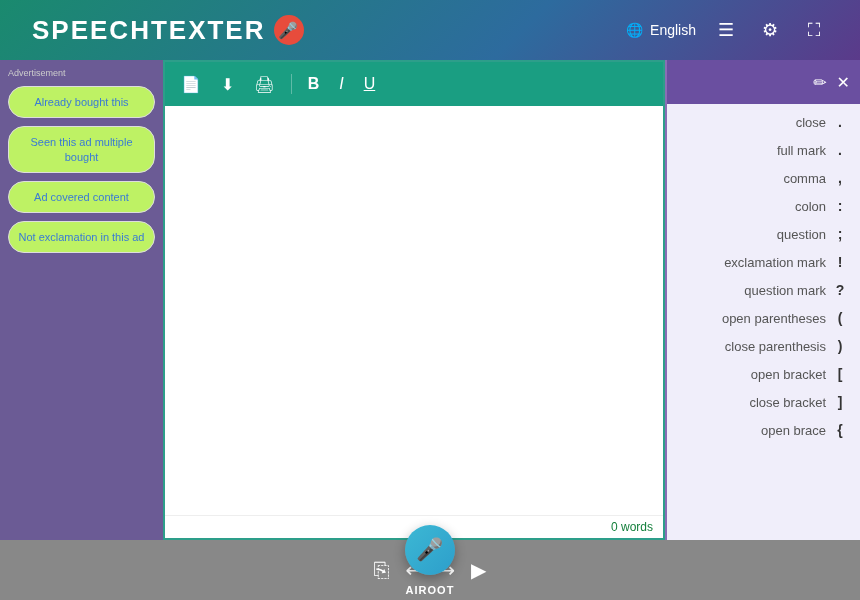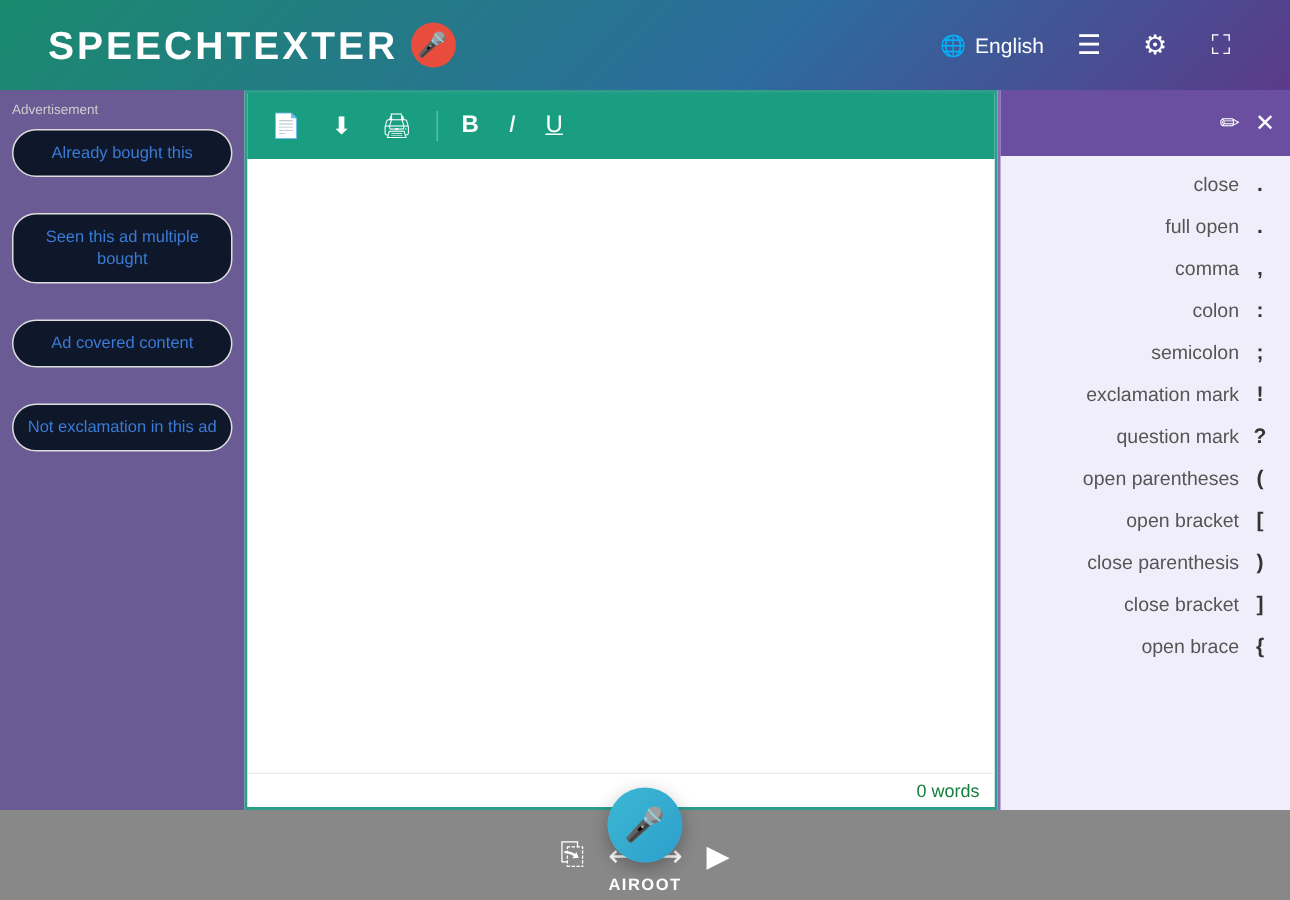--- a/index.html
+++ b/index.html
@@ -81,29 +81,29 @@
       flex-shrink: 0;
     }
     #ad-label {
       font-size: 9px;
       color: #ccc;
       margin-bottom: 8px;
     }
     .ad-btn {
       display: block;
       width: 100%;
-      background: #0f172a;
+      background: #bef264;
       border: 1px solid #ddd;
       border-radius: 16px;
       padding: 8px 6px;
       font-size: 11px;
       color: #3a7bd5;
       text-align: center;
       cursor: pointer;
-      margin-bottom: 24px;
+      margin-bottom: 8px;
       line-height: 1.3;
     }
 
     
     #editor-container {
       flex: 1;
       display: flex;
       flex-direction: column;
       background: #e8f4f1;
       border: 2px solid #2d9e8a;
@@ -321,54 +321,54 @@
       <span class="panel-header-btn">✏</span>
       <span class="panel-header-btn">✕</span>
     </div>
     <div id="punctuation-list">
 
     <div class="punct-item">
           <span class="punct-name">close</span>
           <span class="punct-char">.</span>
         </div>
         <div class="punct-item">
-          <span class="punct-name">full open</span>
+          <span class="punct-name">full mark</span>
           <span class="punct-char">.</span>
         </div>
         <div class="punct-item">
           <span class="punct-name">comma</span>
           <span class="punct-char">,</span>
         </div>
         <div class="punct-item">
           <span class="punct-name">colon</span>
           <span class="punct-char">:</span>
         </div>
         <div class="punct-item">
-          <span class="punct-name">semicolon</span>
+          <span class="punct-name">question</span>
           <span class="punct-char">;</span>
         </div>
         <div class="punct-item">
           <span class="punct-name">exclamation mark</span>
           <span class="punct-char">!</span>
         </div>
         <div class="punct-item">
           <span class="punct-name">question mark</span>
           <span class="punct-char">?</span>
         </div>
         <div class="punct-item">
           <span class="punct-name">open parentheses</span>
           <span class="punct-char">(</span>
         </div>
         <div class="punct-item">
+          <span class="punct-name">close parenthesis</span>
+          <span class="punct-char">)</span>
+        </div>
+        <div class="punct-item">
           <span class="punct-name">open bracket</span>
           <span class="punct-char">[</span>
-        </div>
-        <div class="punct-item">
-          <span class="punct-name">close parenthesis</span>
-          <span class="punct-char">)</span>
         </div>
         <div class="punct-item">
           <span class="punct-name">close bracket</span>
           <span class="punct-char">]</span>
         </div>
         <div class="punct-item">
           <span class="punct-name">open brace</span>
           <span class="punct-char">{</span>
         </div>
       </div>

